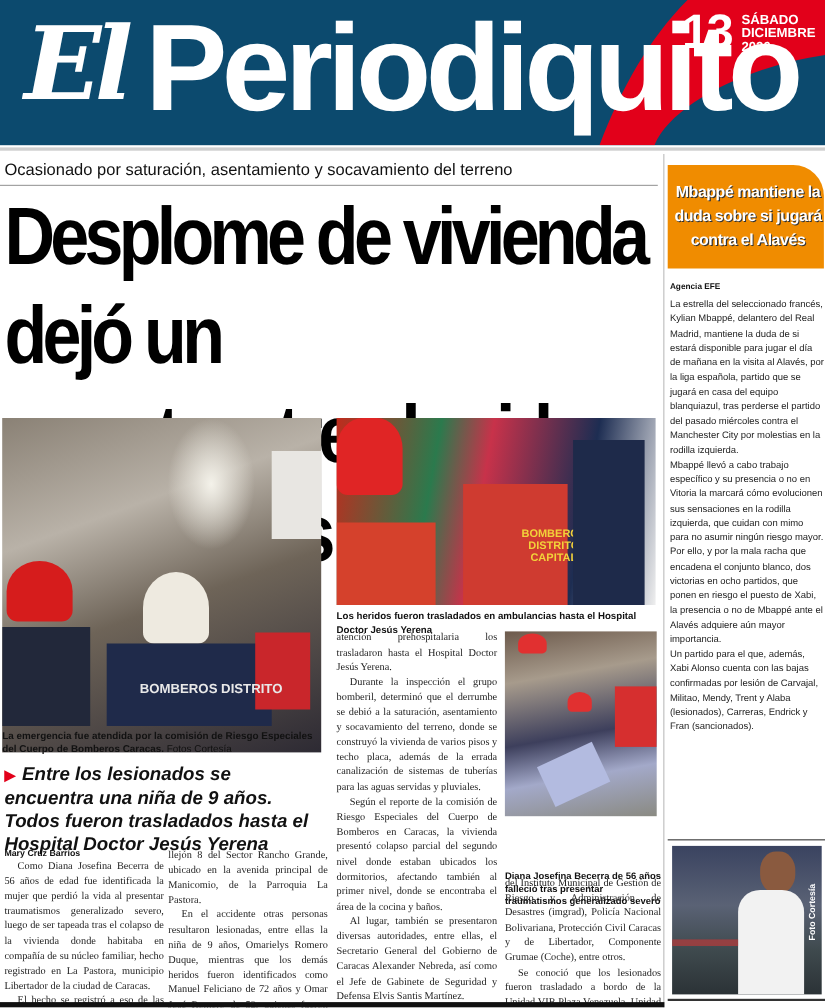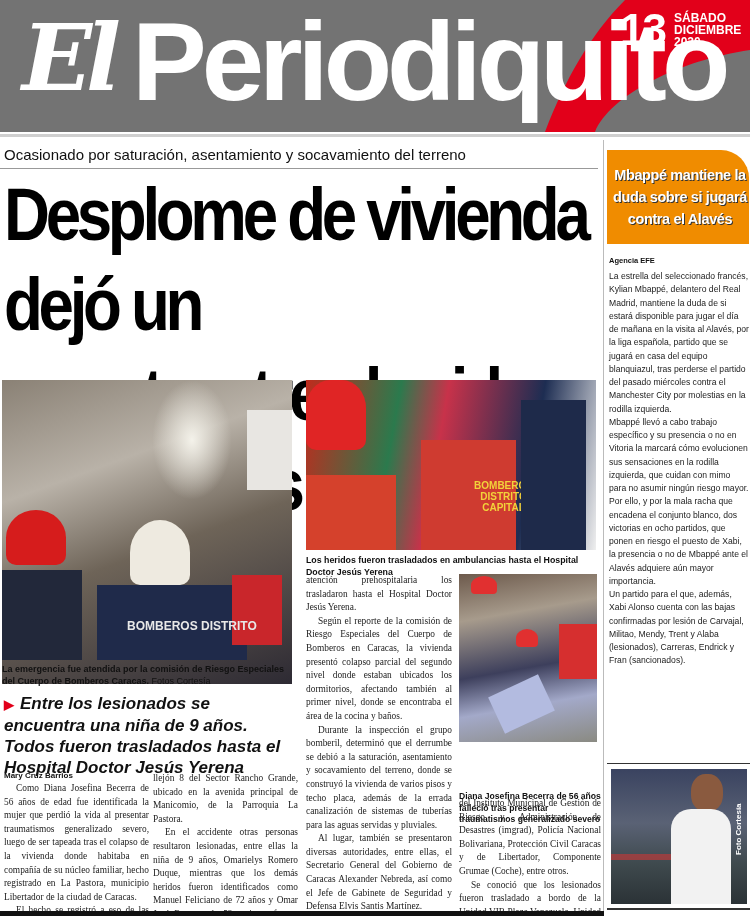--- a/index.html
+++ b/index.html
@@ -1,17 +1,17 @@
 <!DOCTYPE html>
 <html><head>
 <meta charset="utf-8">
 <style>
   html,body{margin:0;padding:0;background:#fff;}
   body{width:750px;height:916px;position:relative;overflow:hidden;font-family:"Liberation Sans",sans-serif;color:#111;}
-  .masthead{position:absolute;left:0;top:0;width:750px;height:132px;background:#737373;overflow:hidden;}
+  .masthead{position:absolute;left:0;top:0;width:750px;height:132px;background:#0c4a6e;overflow:hidden;}
   .mast-red{position:absolute;left:0;top:0;width:750px;height:132px;}
   .logo-el{position:absolute;left:22px;top:12px;font-family:"DejaVu Serif",serif;font-style:italic;font-weight:bold;font-size:92px;color:#fff;letter-spacing:-6px;line-height:1;}
   .logo-main{position:absolute;left:132px;top:6px;font-family:"Liberation Sans",sans-serif;font-weight:bold;font-size:112px;color:#fff;letter-spacing:-5px;line-height:1;}
   .date-day{position:absolute;left:620px;top:8px;font-weight:bold;font-size:44px;color:#fff;line-height:1;letter-spacing:-2px;}
   .date-lines{position:absolute;left:674px;top:12px;font-weight:bold;font-size:12px;color:#fff;line-height:12px;}
   .rule-top{position:absolute;left:0;top:134px;width:750px;height:3px;background:#cfcfcf;}
 
   .kicker{position:absolute;left:4px;top:146px;font-size:15px;font-weight:normal;color:#111;}
   .kicker-rule{position:absolute;left:0;top:168px;width:598px;height:1px;background:#999;}
   .headline{position:absolute;left:4px;top:170px;width:596px;font-family:"Liberation Sans",sans-serif;font-weight:bold;font-size:74px;line-height:90px;letter-spacing:-5px;transform:scaleX(0.86);transform-origin:left top;width:700px;color:#000;}
@@ -101,22 +101,22 @@
 <div class="col" style="left:4px;top:782px;width:145px;">
   <p>Como Diana Josefina Becerra de 56 años de edad fue identificada la mujer que perdió la vida al presentar traumatismos generalizado severo, luego de ser tapeada tras el colapso de la vivienda donde habitaba en compañía de su núcleo familiar, hecho registrado en La Pastora, municipio Libertador de la ciudad de Caracas.</p>
   <p>El hecho se registró a eso de las 7:48 de la noche del jueves 11 de diciembre, en el ca-</p>
 </div>
 <div class="col" style="left:153px;top:772px;width:145px;">
   <p class="noindent">llejón 8 del Sector Rancho Grande, ubicado en la avenida principal de Manicomio, de la Parroquia La Pastora.</p>
   <p>En el accidente otras personas resultaron lesionadas, entre ellas la niña de 9 años, Omarielys Romero Duque, mientras que los demás heridos fueron identificados como Manuel Feliciano de 72 años y Omar José Romero de 52, quienes fueron atendidos por efectivos del Cuerpo de Bomberos en Caracas, que después de brindarles</p>
 </div>
 <div class="col" style="left:306px;top:574px;width:146px;">
   <p class="noindent">atención prehospitalaria los trasladaron hasta el Hospital Doctor Jesús Yerena.</p>
+  <p>Durante la inspección el grupo bomberil, determinó que el derrumbe se debió a la saturación, asentamiento y socavamiento del terreno, donde se construyó la vivienda de varios pisos y techo placa, además de la errada canalización de sistemas de tuberías para las aguas servidas y pluviales.</p>
   <p>Según el reporte de la comisión de Riesgo Especiales del Cuerpo de Bomberos en Caracas, la vivienda presentó colapso parcial del segundo nivel donde estaban ubicados los dormitorios, afectando también al primer nivel, donde se encontraba el área de la cocina y baños.</p>
-  <p>Durante la inspección el grupo bomberil, determinó que el derrumbe se debió a la saturación, asentamiento y socavamiento del terreno, donde se construyó la vivienda de varios pisos y techo placa, además de la errada canalización de sistemas de tuberías para las aguas servidas y pluviales.</p>
   <p>Al lugar, también se presentaron diversas autoridades, entre ellas, el Secretario General del Gobierno de Caracas Alexander Nebreda, así como el Jefe de Gabinete de Seguridad y Defensa Elvis Santis Martínez.</p>
 
 </div>
 <div class="col" style="left:459px;top:797px;width:142px;">
   <p class="noindent">del Instituto Municipal de Gestión de Riesgo y Administración de Desastres (imgrad), Policía Nacional Bolivariana, Protección Civil Caracas y de Libertador, Componente Grumae (Coche), entre otros.</p>
   <p>Se conoció que los lesionados fueron trasladado a bordo de la Unidad VIR Plaza Venezuela, Unidad Rescate Parate Bueno y la unidad ambulancia del VEN-911.</p>
 </div>
 
 <div class="vrule" style="left:603px;top:140px;height:776px;"></div>
 <div class="bottom-rule"></div>

